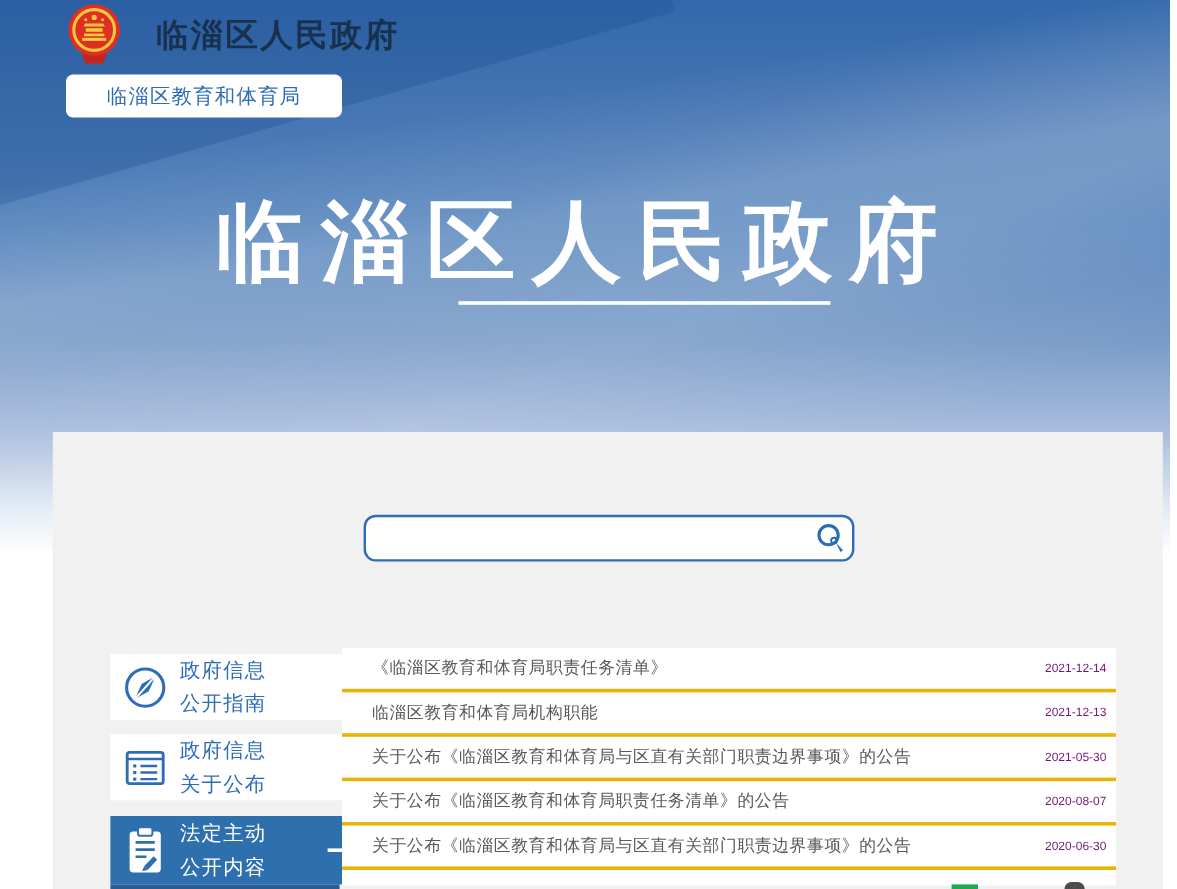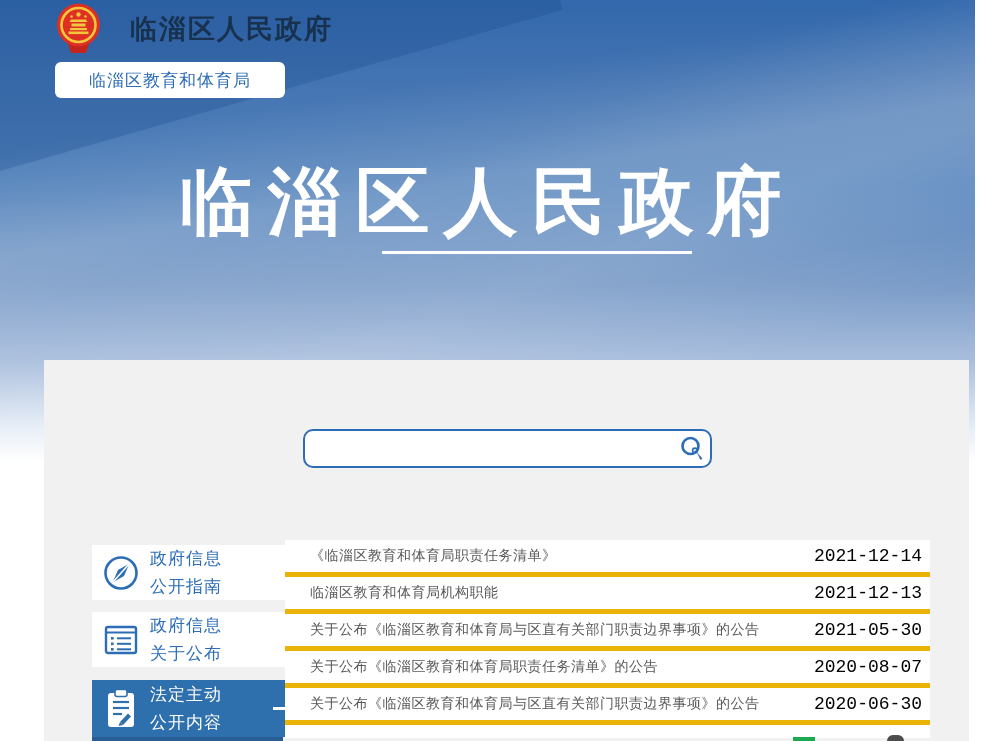--- a/index.html
+++ b/index.html
@@ -50,24 +50,24 @@
   .sidebar-card.c1{top:545px;height:55px;}
   .sidebar-card.c2{top:612px;height:55px;}
   .sidebar-card.c3{top:680px;height:57px;background:#2e6fad;}
   .card-icon{margin-left:8px;width:42px;display:flex;justify-content:center;align-items:center;}
   .card-text{margin-left:8px;font-size:17px;line-height:28px;color:#2d6db5;letter-spacing:1px;}
   .sidebar-card.c3 .card-text{color:#ffffff;}
   .minus-bar{position:absolute;right:26px;top:27px;width:17px;height:3px;background:#ffffff;}
   .card3-under{position:absolute;left:92px;top:737px;width:191px;height:4px;background:#275d92;}
   
   .list-panel{position:absolute;left:285px;top:540px;width:645px;height:198px;background:#ffffff;}
-  .list-row{height:37px;box-sizing:border-box;border-bottom:5px solid #eab308;display:flex;align-items:center;padding:0 8px 0 25px;}
+  .list-row{height:37px;box-sizing:border-box;border-bottom:3px solid #eab308;display:flex;align-items:center;padding:0 8px 0 25px;}
   .list-row.partial{height:13px;border-bottom:none;}
   .row-title{flex:1;font-size:14px;color:#595959;white-space:nowrap;overflow:hidden;cursor:pointer;letter-spacing:0.5px;}
-  .row-date{font-size:18px;color:#000000;margin-left:18px;white-space:nowrap;font-family:Liberation Mono, monospace;}
+  .row-date{font-size:10px;color:#701a75;margin-left:18px;white-space:nowrap;}
   
   .frag-green{position:absolute;left:793px;top:737px;width:22px;height:4px;background:#1ca94f;}
   .frag-dark{position:absolute;left:887px;top:735px;width:17px;height:6px;background:#4d4d4d;border-radius:6px 6px 0 0;}
 </style>
 </head>
 <body>
 
 <div class="banner">
   <div class="swoosh s3"></div>
   <div class="swoosh s1"></div>

